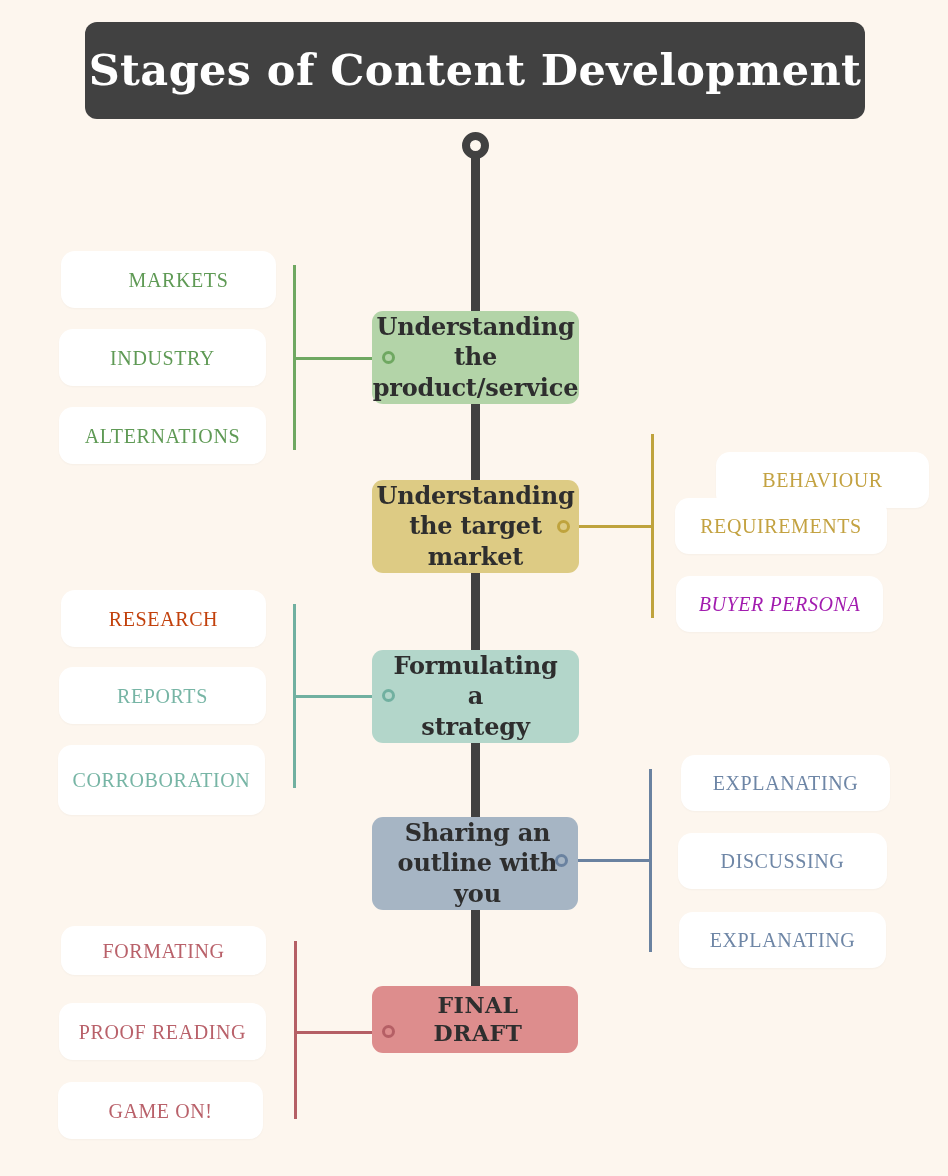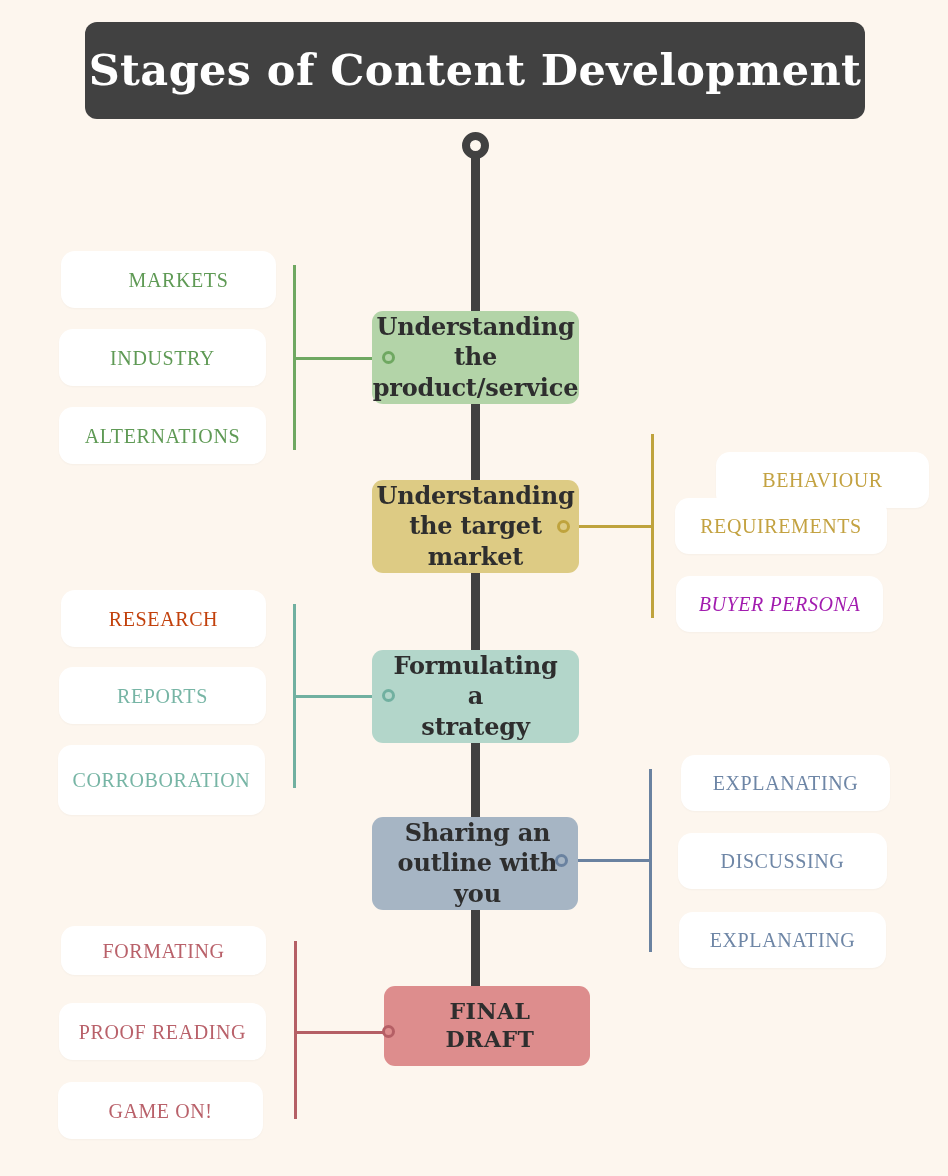--- a/index.html
+++ b/index.html
@@ -230,18 +230,18 @@
   <div class="item-card" style="left:61px; top:926px; width:205px; height:49px;">
     <span class="item-label" style="color:#b9616a;">FORMATING</span>
   </div>
   <div class="item-card" style="left:59px; top:1003px; width:207px; height:57px;">
     <span class="item-label" style="color:#b9616a;">PROOF READING</span>
   </div>
   <div class="item-card" style="left:58px; top:1082px; width:205px; height:57px;">
     <span class="item-label" style="color:#b9616a;">GAME ON!</span>
   </div>
 
-  <div class="stage-box" style="left:384px; top:986px; width:206px; height:80px; background:#dd8d8d;padding-left:18px;">
+  <div class="stage-box" style="left:372px; top:986px; width:206px; height:67px; background:#dd8d8d;padding-left:18px;">
     <span class="stage-label" style="font-size:22px; letter-spacing:0.5px;">FINAL DRAFT</span>
   </div>
   <div class="node-dot" style="left:382px; top:1025px; border-color:#b55f65;"></div>
 
 </div>
 
 </body></html>

